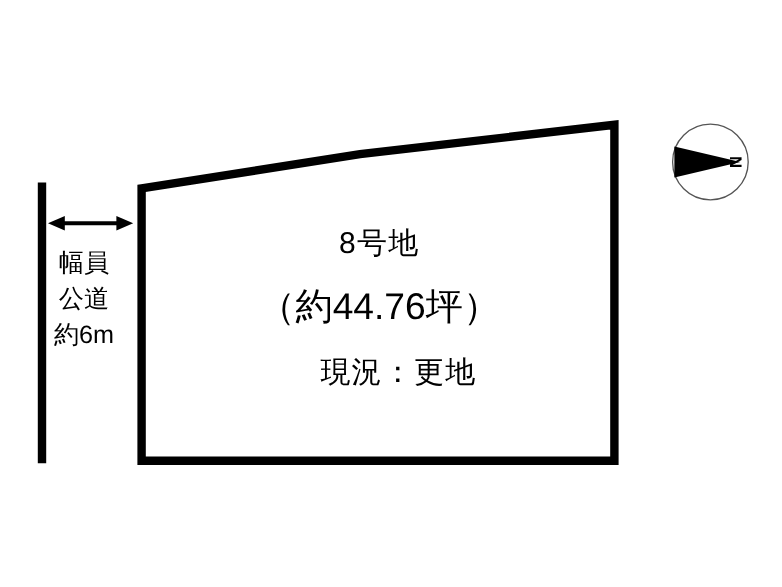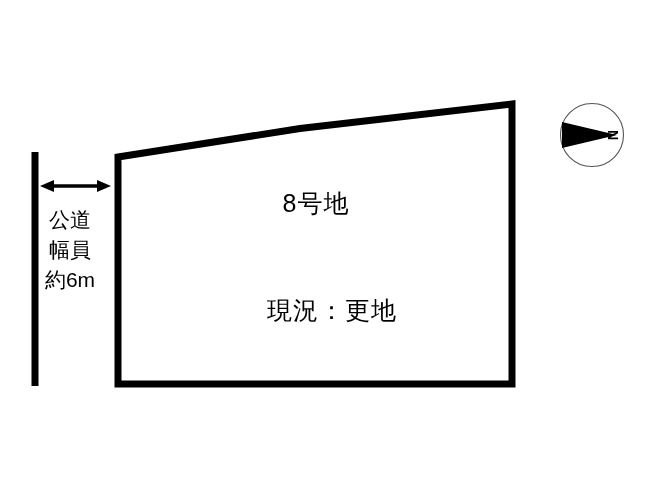--- a/index.html
+++ b/index.html
@@ -123,28 +123,29 @@
     <g>
       <line x1="48" y1="186" x2="103" y2="186" stroke="#000000" stroke-width="3.4"></line>
       <polygon points="40,186 54,180 54,192"></polygon>
       <polygon points="111,186 97,180 97,192"></polygon>
     </g>
 
     <path d="M118,157 L300,128.5 L512,104 L512,384 L118,384 Z" fill="#ffffff" stroke="#000000" stroke-width="7" stroke-linejoin="miter" stroke-linecap="square"></path>
   </svg>
 
   <div class="txt road-label">
+    <span class="line">幅員</span>
     <span class="line">公道</span>
-    <span class="line">幅員</span>
     <span class="line">約6m</span>
   </div>
 
   <div class="txt lot-title">8号地</div>
 
 
+  <div class="txt lot-tsubo">（約44.76坪）</div>
 
   <div class="txt lot-status">現況：更地</div>
 
 
   <div id="compass">
     <svg width="68" height="68" viewBox="0 0 68 68">
       <circle cx="34" cy="34" r="31.5" fill="#ffffff" stroke="#555555" stroke-width="1.1"></circle>
       <polygon points="4,21 4,47 59,34" fill="#000000"></polygon>
       <text x="55" y="34" font-family="'Liberation Sans', sans-serif" font-size="14" font-weight="bold" fill="#000000" text-anchor="middle" dominant-baseline="central" transform="rotate(90 55 34)">N</text>
     </svg>

